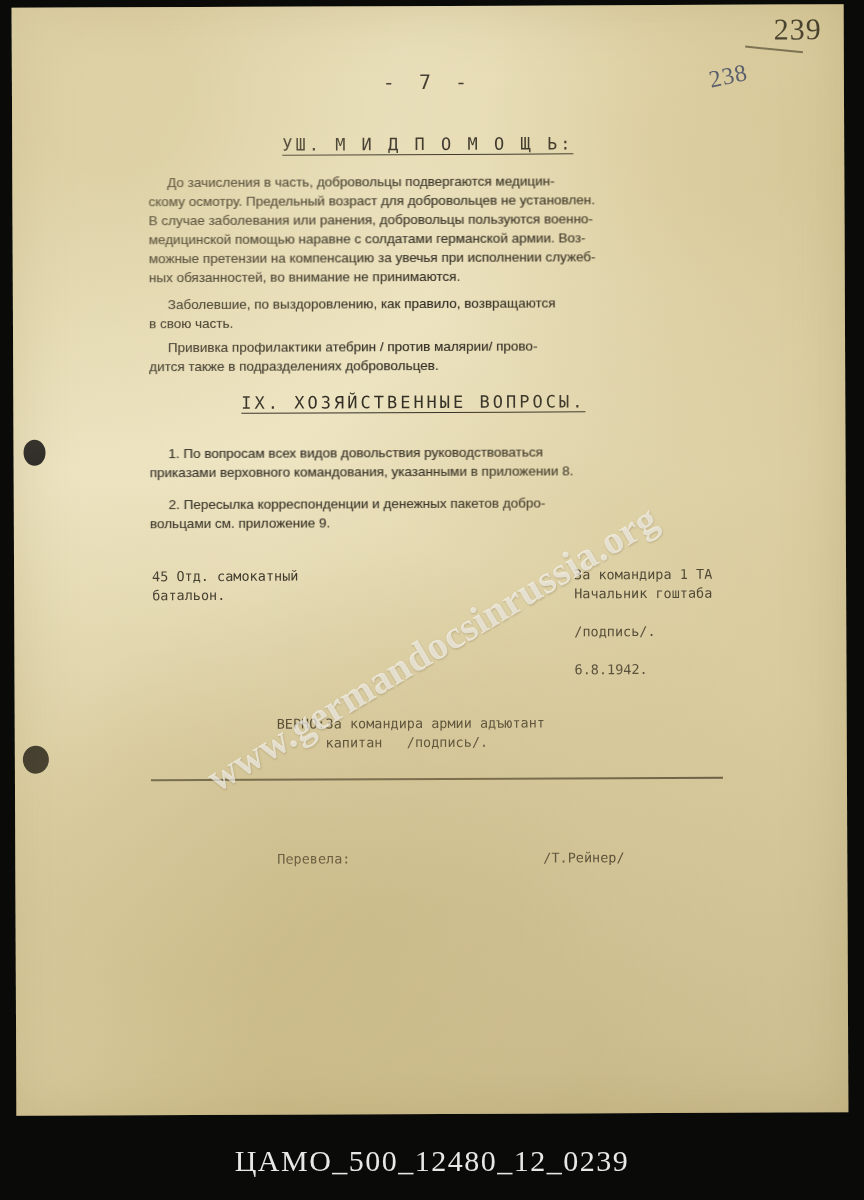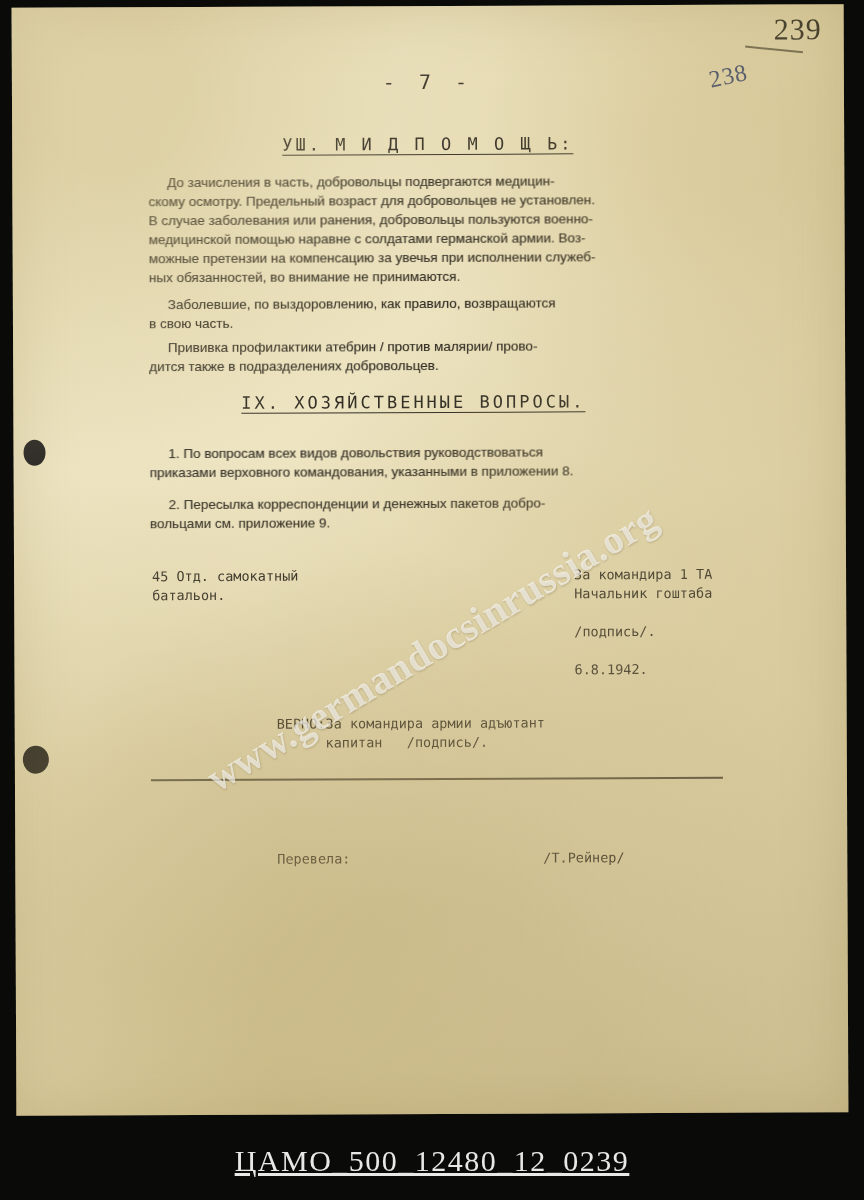--- a/index.html
+++ b/index.html
@@ -147,21 +147,20 @@
 
   .caption {
     position: absolute;
     left: 0; right: 0;
     bottom: 22px;
     text-align: center;
     color: #e8e8e8;
     font-family: "Liberation Serif", serif;
     font-size: 30px;
     letter-spacing: 1.5px;
-    text-decoration: underline;
   }
 
   .sig-block { position: absolute; font-family: "DejaVu Sans Mono", monospace; font-size: 13.5px; line-height: 19px; color: #2b2720; white-space: pre; }
 </style>
 </head>
 <body>
 
 <div class="scan">
 
   <div class="page">

